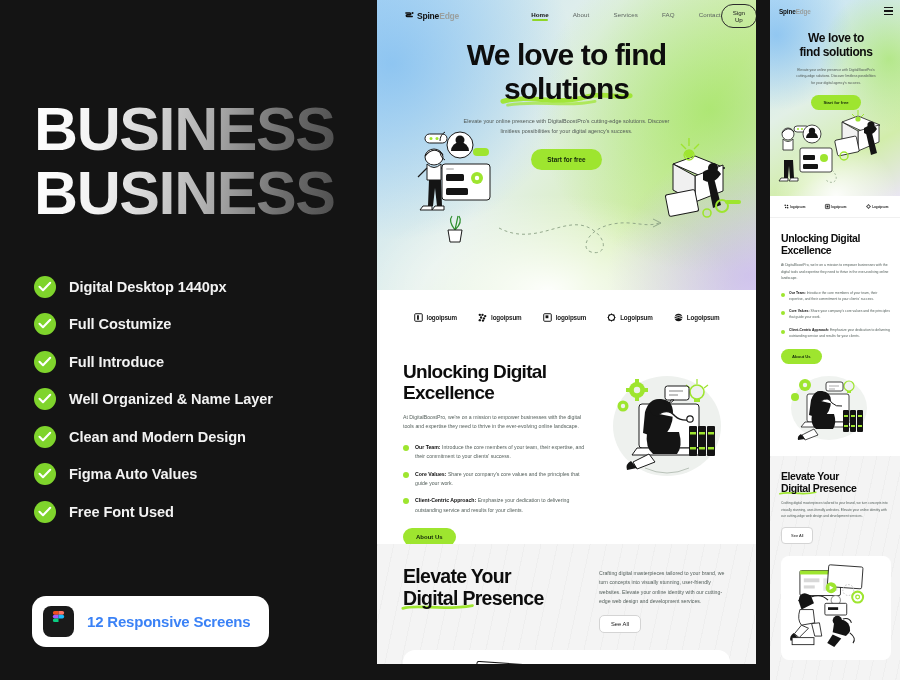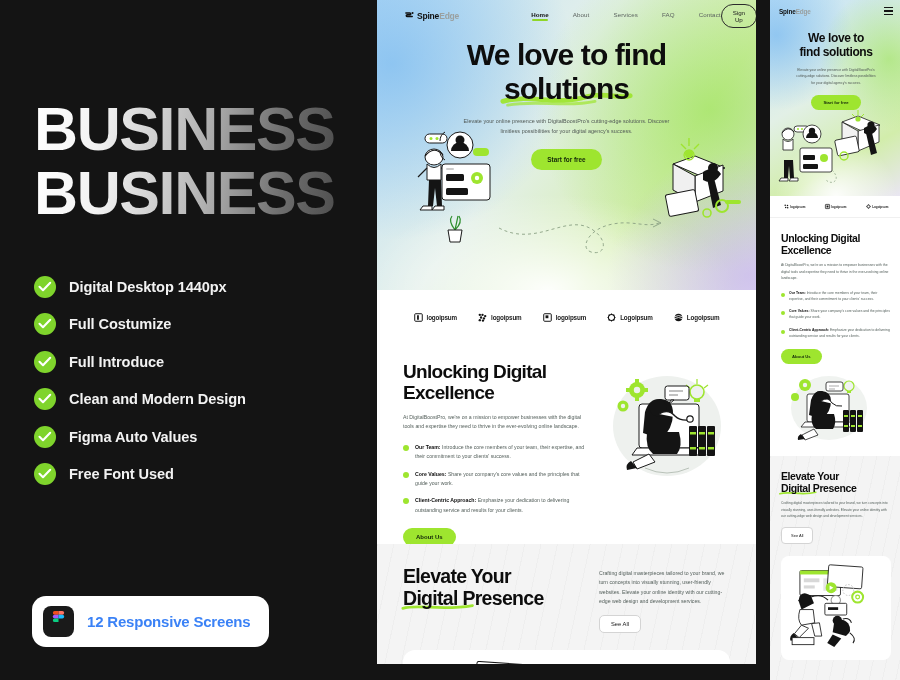--- a/index.html
+++ b/index.html
@@ -296,20 +296,28 @@
           </span>
         <span class="feature-label">Full Costumize</span>
       </div>
       <div class="feature-row">
         <span class="check">
             <svg width="14" height="12" viewBox="0 0 14 12">
               <path d="M1.5 5.8 L5 9.2 L12.2 1.8" stroke="#ffffff" stroke-width="2.1" fill="none" stroke-linecap="round" stroke-linejoin="round"></path>
             </svg>
           </span>
         <span class="feature-label">Full Introduce</span>
+      </div>
+      <div class="feature-row">
+        <span class="check">
+            <svg width="14" height="12" viewBox="0 0 14 12">
+              <path d="M1.5 5.8 L5 9.2 L12.2 1.8" stroke="#ffffff" stroke-width="2.1" fill="none" stroke-linecap="round" stroke-linejoin="round"></path>
+            </svg>
+          </span>
+        <span class="feature-label">Well Organized &amp; Name Layer</span>
       </div>
       <div class="feature-row">
         <span class="check">
             <svg width="14" height="12" viewBox="0 0 14 12">
               <path d="M1.5 5.8 L5 9.2 L12.2 1.8" stroke="#ffffff" stroke-width="2.1" fill="none" stroke-linecap="round" stroke-linejoin="round"></path>
             </svg>
           </span>
         <span class="feature-label">Clean and Modern Design</span>
       </div>
       <div class="feature-row">

